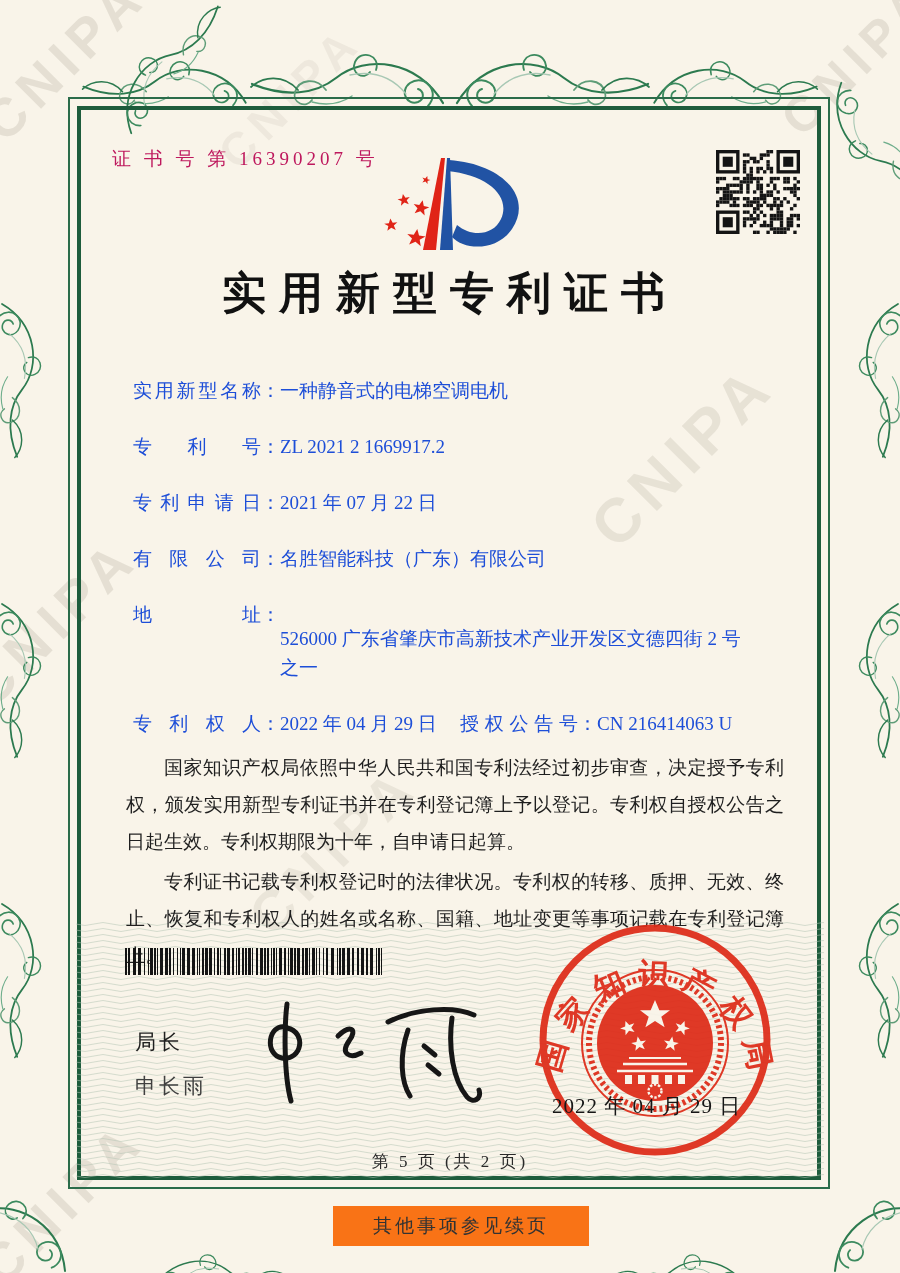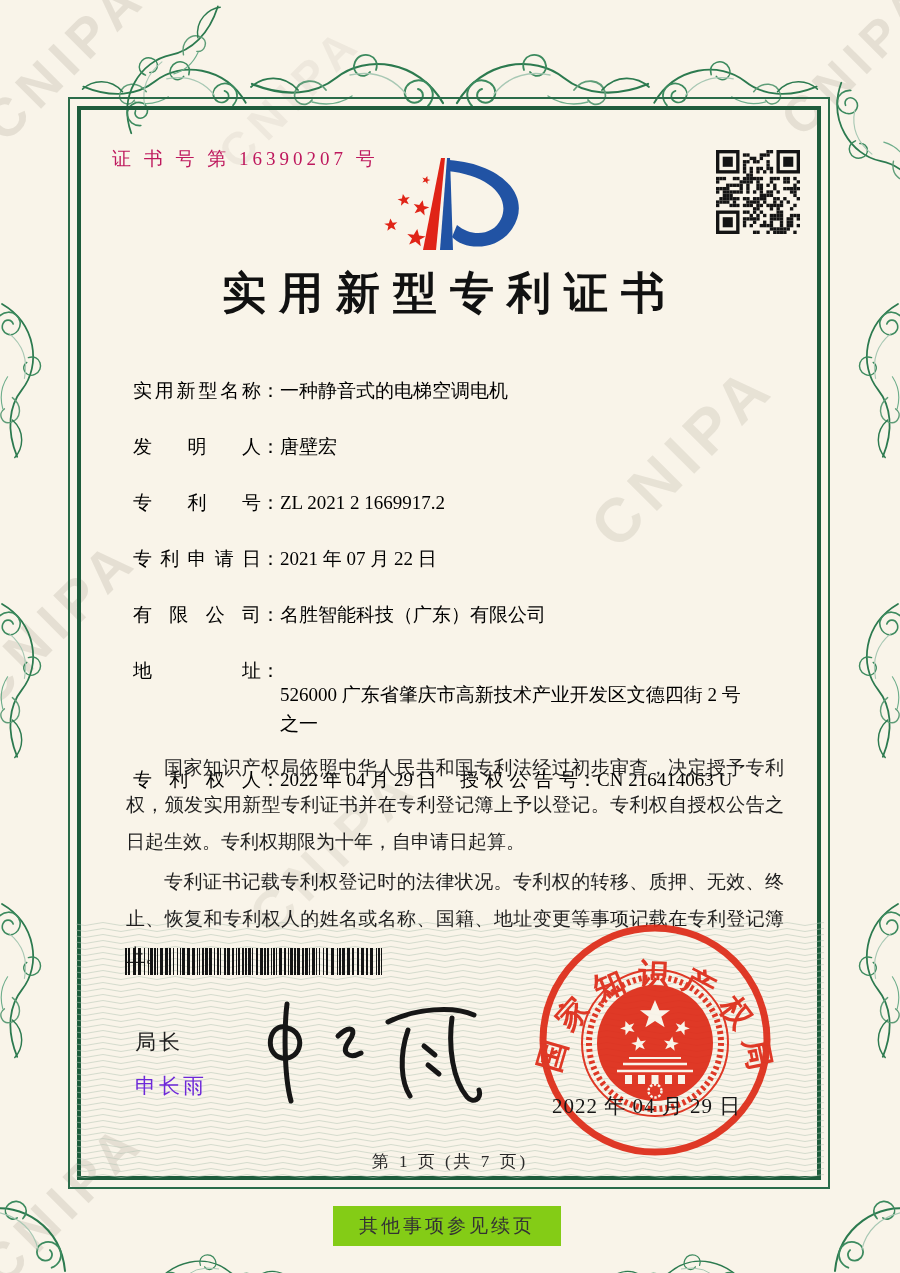--- a/index.html
+++ b/index.html
@@ -19,44 +19,44 @@
   .wm5{left:228px;top:818px;font-size:56px;opacity:.12;}
   .wm6{left:-40px;top:1172px;font-size:54px;}
   .wm7{left:200px;top:70px;font-size:46px;opacity:.09;}
 
   .cert-no{position:absolute;left:112px;top:146px;font-size:19px;letter-spacing:4px;color:#be185d;}
   .title{position:absolute;left:0;top:264px;width:100%;text-align:center;font-size:44px;font-weight:bold;letter-spacing:13px;color:#111;}
 
   .logo-svg{position:absolute;left:352px;top:146px;}
   .qr{position:absolute;left:716px;top:150px;}
 
-  .fields{position:absolute;left:133px;top:376px;width:660px;font-size:19px;color:#000000;}
+  .fields{position:absolute;left:133px;top:376px;width:660px;font-size:19px;color:#1d4ed8;}
   .field-row{margin-bottom:27px;line-height:29px;position:relative;}
   .flabel{display:inline-block;width:128px;text-align:justify;text-align-last:justify;vertical-align:top;}
   .fcolon{display:inline-block;vertical-align:top;}
   .fvalue{display:inline-block;vertical-align:top;max-width:480px;}
   .grant-right{position:absolute;left:327px;top:0;white-space:nowrap;text-decoration:underline;}
   .grant-right .flabel{width:118px;}
 
   .body-text{position:absolute;left:123px;top:746px;width:664px;font-size:19px;line-height:37px;color:#1f1f1f;text-align:justify;}
   .body-text p{margin:3px;text-indent:2em;}
 
   .waves{position:absolute;left:76px;top:920px;pointer-events:none;}
   .barcode{position:absolute;left:125px;top:948px;}
 
   .sig-title{position:absolute;left:135px;top:1028px;font-size:21px;letter-spacing:3px;color:#202020;}
-  .sig-name{position:absolute;left:135px;top:1072px;font-size:21px;letter-spacing:3px;color:#6d28d9;}
+  .sig-name{position:absolute;left:135px;top:1072px;font-size:21px;letter-spacing:3px;color:#404040;}
   .sig-svg{position:absolute;left:256px;top:998px;}
 
   .seal-svg{position:absolute;left:530px;top:915px;opacity:.93;}
   .seal-org{font-size:31px;font-weight:bold;letter-spacing:11px;fill:#de2b18;font-family:"Liberation Serif","DejaVu Serif",serif;}
   .seal-date{position:absolute;left:552px;top:1092px;font-size:21px;letter-spacing:1px;color:#161616;z-index:5;white-space:nowrap;}
 
   .page-info{position:absolute;left:0;top:1150px;width:100%;text-align:center;font-size:17px;letter-spacing:3px;color:#2a2a2a;}
-  .note-box{position:absolute;left:333px;top:1206px;width:228px;height:40px;background:#84cc16;text-align:center;line-height:40px;font-size:19px;letter-spacing:3px;color:#333;}
+  .note-box{position:absolute;left:333px;top:1206px;width:256px;height:40px;background:#f97316;text-align:center;line-height:40px;font-size:19px;letter-spacing:3px;color:#333;}
 
   .ornaments{position:absolute;left:0;top:0;pointer-events:none;}
 </style>
 </head>
 <body>
 
 <div class="page">
 
   <span class="wm wm1">CNIPA</span>
   <span class="wm wm2">CNIPA</span>
@@ -394,23 +394,20 @@
       <rect x="77.28" y="80.64" width="3.36" height="3.36" fill="#141414"></rect>
     </svg>
 
   <div class="title">实用新型专利证书</div>
 
   <div class="fields">
     <div class="field-row">
       <span class="flabel">实用新型名称</span><span class="fcolon">：</span><span class="fvalue">一种静音式的电梯空调电机</span>
     </div>
     <div class="field-row">
-      <span class="flabel">发明人</span><span class="fcolon">：</span><span class="fvalue">唐壁宏</span>
-    </div>
-    <div class="field-row">
       <span class="flabel">专利号</span><span class="fcolon">：</span><span class="fvalue">ZL 2021 2 1669917.2</span>
     </div>
     <div class="field-row">
       <span class="flabel">专利申请日</span><span class="fcolon">：</span><span class="fvalue">2021 年 07 月 22 日</span>
     </div>
     <div class="field-row">
       <span class="flabel">有限公司</span><span class="fcolon">：</span><span class="fvalue">名胜智能科技（广东）有限公司</span>
     </div>
     <div class="field-row">
       <span class="flabel">地址</span><span class="fcolon">：</span><span class="fvalue" style="width:478px;margin-top:24px;">526000 广东省肇庆市高新技术产业开发区文德四街 2 号之一</span>
@@ -538,16 +535,16 @@
         <rect x="-17" y="32" width="7" height="9"></rect>
         <rect x="-3.5" y="32" width="7" height="9"></rect>
         <rect x="10" y="32" width="7" height="9"></rect>
         <rect x="23" y="32" width="7" height="9"></rect>
       </g>
       <circle cy="48" r="6.5" fill="none" stroke="#f9f4e9" stroke-width="2.4" stroke-dasharray="2.5 1.6"></circle>
     </g>
   </svg>
   <div class="seal-date">2022 年 04 月 29 日</div>
 
-  <div class="page-info">第 1 页 (共 7 页)</div>
+  <div class="page-info">第 5 页 (共 2 页)</div>
   <div class="note-box">其他事项参见续页</div>
 
 </div>
 
 </body></html>

